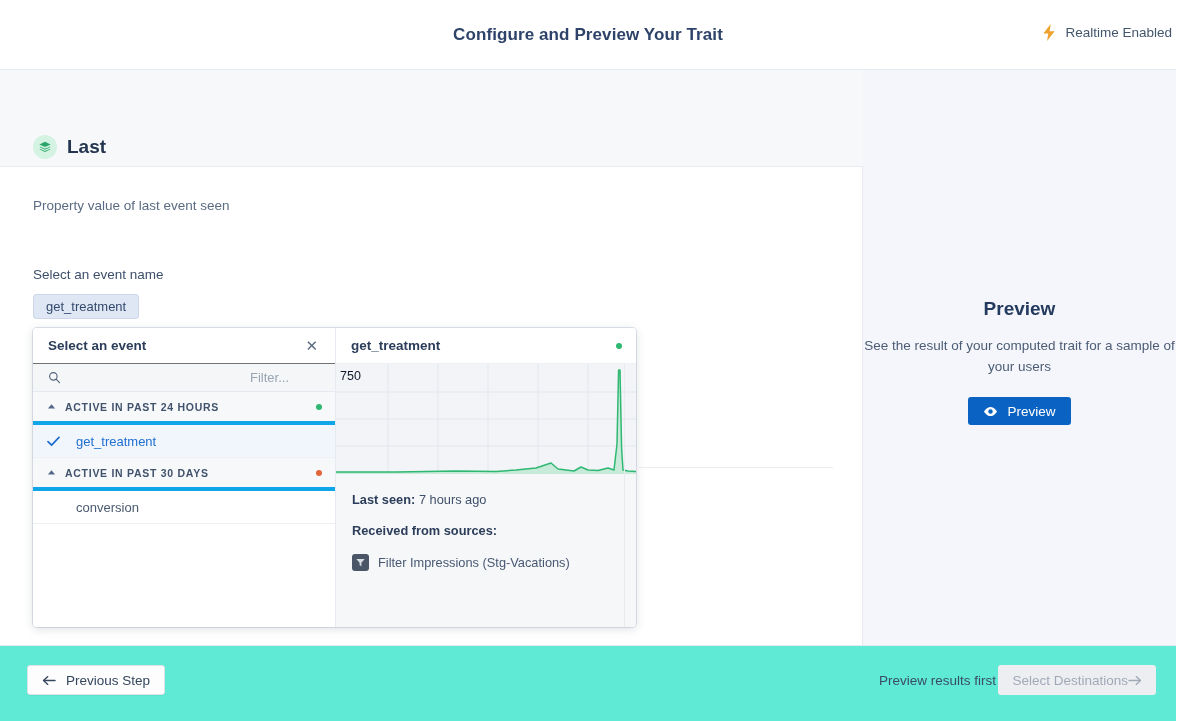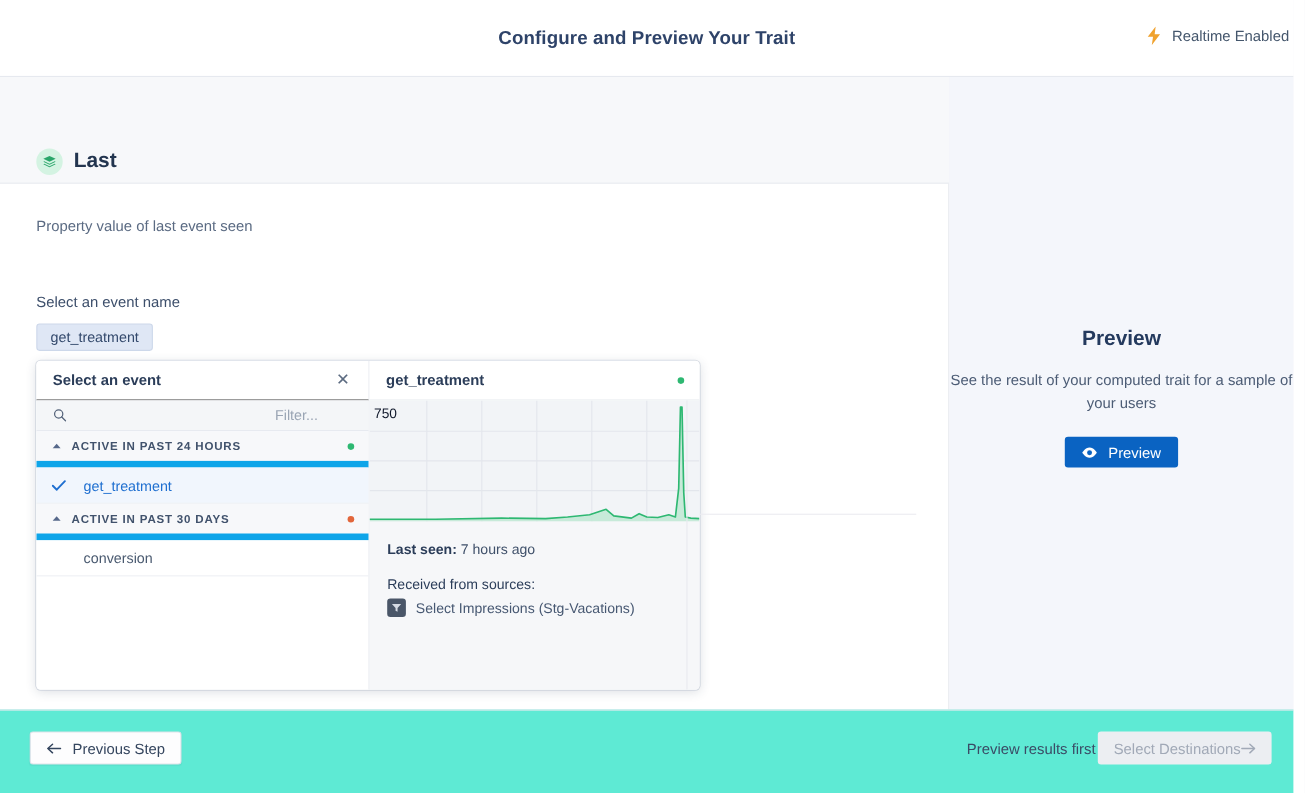--- a/index.html
+++ b/index.html
@@ -190,21 +190,21 @@
     font-size: 13px;
     color: #33404f;
     width: 220px;
     padding: 0;
     text-align: right;
   }
   .filter-input::placeholder { color: #9aa5b4; }
   .group-row {
     height: 33px;
     background: #f7f8fa;
-    border-bottom: 6px solid #0ea5e9;
+    border-bottom: 4px solid #0ea5e9;
     display: flex;
     align-items: center;
     padding: 0 13px 0 14px;
     box-sizing: border-box;
     cursor: pointer;
   }
   .caret {
     width: 9px; height: 9px;
     margin-right: 9px;
     display: block;
@@ -278,21 +278,21 @@
     border-radius: 2px;
   }
   .meta {
     position: absolute;
     left: 16px;
     top: 164px;
     width: 272px;
   }
   .meta-line { font-size: 12.8px; color: #3f506a; margin-bottom: 16px; }
   .meta-strong { font-weight: bold; color: #2b3d59; }
-  .src-title { font-size: 12.8px; font-weight: normal; color: #2b3d59; margin-bottom: 6px; }
+  .src-title { font-size: 12.8px; font-weight: bold; color: #2b3d59; margin-bottom: 16px; }
   .src-row { display: flex; align-items: center; gap: 9px; }
   .src-icon {
     width: 17px; height: 17px;
     border-radius: 3px;
     background: #4a5668;
     display: flex;
     align-items: center;
     justify-content: center;
   }
   .src-name { font-size: 12.8px; color: #475872; }
@@ -530,21 +530,21 @@
               <span class="meta-strong">Last seen:</span>
               <span>7 hours ago</span>
             </div>
             <div class="src-title">Received from sources:</div>
             <div class="src-row">
               <span class="src-icon">
                 <svg width="11" height="11" viewBox="0 0 12 12">
                   <path d="M1.4 2.2 H10.6 L7 6.2 V10 L5 9 V6.2 Z" fill="#d6dbe4"></path>
                 </svg>
               </span>
-              <span class="src-name">Select Impressions (Stg-Vacations)</span>
+              <span class="src-name">Filter Impressions (Stg-Vacations)</span>
             </div>
           </div>
         </div>
       </div>
 
       <div class="hline"></div>
     </div>
 
     <div class="right-col">
       <div class="preview-stack">

